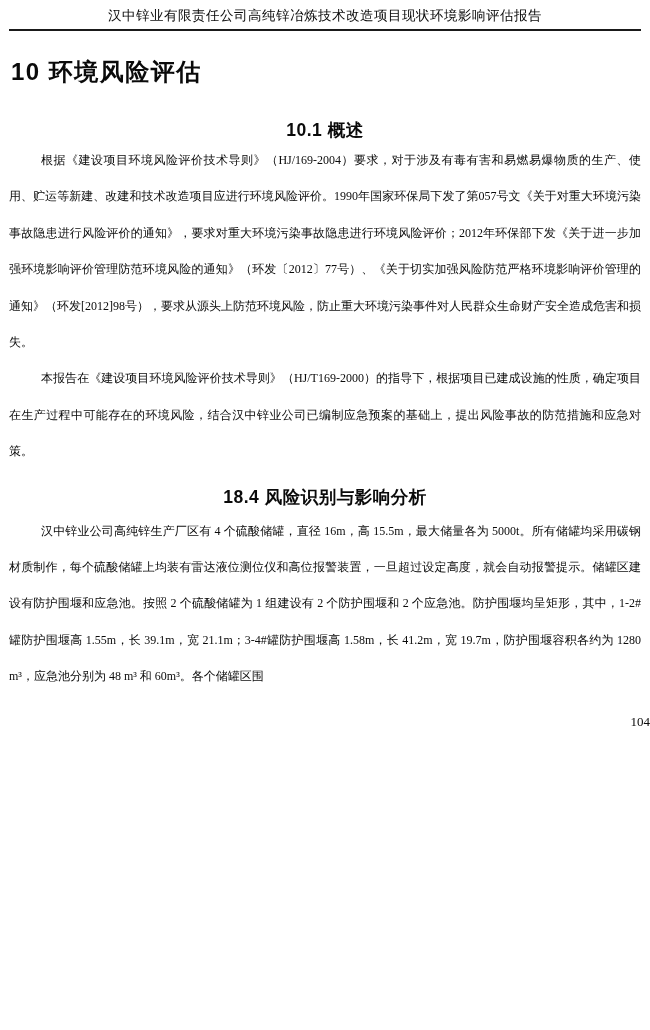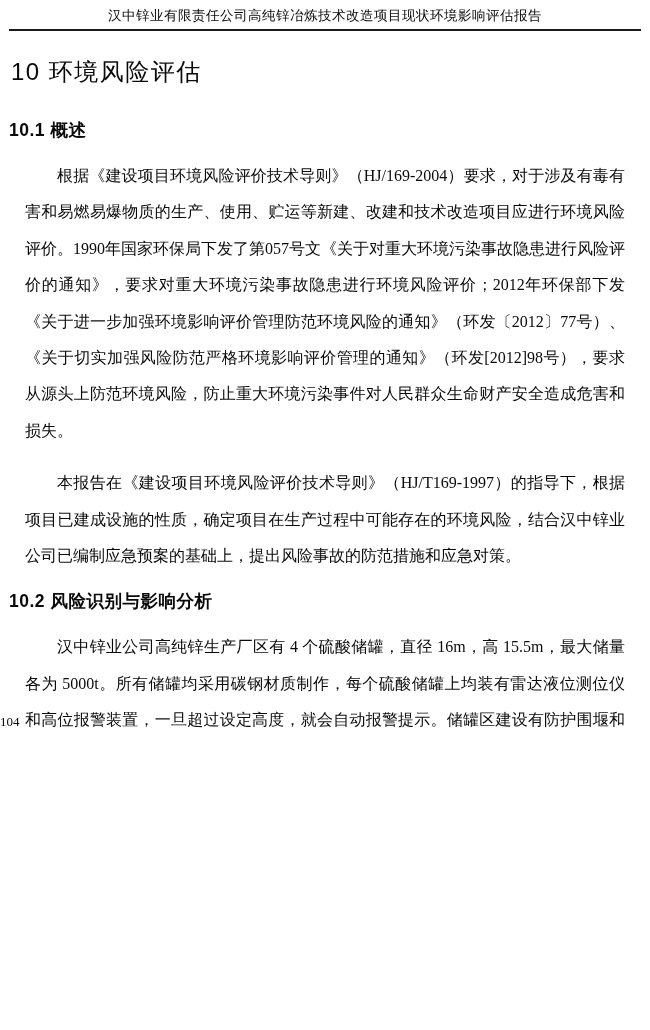--- a/index.html
+++ b/index.html
@@ -26,74 +26,75 @@
     letter-spacing: 0.5px;
     white-space: nowrap;
   }
   .header-rule {
     height: 0;
     border-bottom: 2px solid #1a1a1a;
     margin-top: 3px;
   }
   h1.chapter {
     font-family: "Liberation Sans", "DejaVu Sans", sans-serif;
-    font-weight: normal;
+    font-weight: bold;
     font-size: 24px;
     line-height: 30px;
     letter-spacing: 1.5px;
     margin: 26px 0 0 2px;
   }
   h2.section {
     font-family: "Liberation Sans", "DejaVu Sans", sans-serif;
     font-weight: bold;
     font-size: 17.5px;
     line-height: 23px;
     letter-spacing: 0.5px;
     margin: 0;
+    text-align: center;
   }
   #heading-10-1 { margin-top: 32px; }
   #heading-10-2 { margin-top: 16px; margin-bottom: 4px; }
   p.para {
-    font-size: 16px;
+    font-size: 12px;
     line-height: 36.4px;
     text-align: justify;
     text-indent: 32px;
-    margin: 16px;
+    margin: 0;
     word-break: break-all;
   }
   .first-after-heading { margin-top: 5px; }
   .footer {
     position: absolute;
     left: 0;
     right: 0;
     bottom: 8px;
-    text-align: left;
+    text-align: right;
     font-size: 13px;
   }
 </style>
 </head>
 <body>
 
 <div class="page">
 
   <div>
     <div class="header-title">汉中锌业有限责任公司高纯锌冶炼技术改造项目现状环境影响评估报告</div>
     <div class="header-rule"></div>
   </div>
 
   <h1 class="chapter">10 环境风险评估</h1>
 
   <section>
     <h2 class="section" id="heading-10-1">10.1 概述</h2>
     <p class="para first-after-heading">根据《建设项目环境风险评价技术导则》（HJ/169-2004）要求，对于涉及有毒有害和易燃易爆物质的生产、使用、贮运等新建、改建和技术改造项目应进行环境风险评价。1990年国家环保局下发了第057号文《关于对重大环境污染事故隐患进行风险评价的通知》，要求对重大环境污染事故隐患进行环境风险评价；2012年环保部下发《关于进一步加强环境影响评价管理防范环境风险的通知》（环发〔2012〕77号）、《关于切实加强风险防范严格环境影响评价管理的通知》（环发[2012]98号），要求从源头上防范环境风险，防止重大环境污染事件对人民群众生命财产安全造成危害和损失。</p>
-    <p class="para">本报告在《建设项目环境风险评价技术导则》（HJ/T169-1997）的指导下，根据项目已建成设施的性质，确定项目在生产过程中可能存在的环境风险，结合汉中锌业公司已编制应急预案的基础上，提出风险事故的防范措施和应急对策。</p>
+    <p class="para">本报告在《建设项目环境风险评价技术导则》（HJ/T169-2000）的指导下，根据项目已建成设施的性质，确定项目在生产过程中可能存在的环境风险，结合汉中锌业公司已编制应急预案的基础上，提出风险事故的防范措施和应急对策。</p>
   </section>
 
   <section>
-    <h2 class="section" id="heading-10-2">10.2 风险识别与影响分析</h2>
+    <h2 class="section" id="heading-10-2">18.4 风险识别与影响分析</h2>
     <p class="para">汉中锌业公司高纯锌生产厂区有 4 个硫酸储罐，直径 16m，高 15.5m，最大储量各为 5000t。所有储罐均采用碳钢材质制作，每个硫酸储罐上均装有雷达液位测位仪和高位报警装置，一旦超过设定高度，就会自动报警提示。储罐区建设有防护围堰和应急池。按照 2 个硫酸储罐为 1 组建设有 2 个防护围堰和 2 个应急池。防护围堰均呈矩形，其中，1-2#罐防护围堰高 1.55m，长 39.1m，宽 21.1m；3-4#罐防护围堰高 1.58m，长 41.2m，宽 19.7m，防护围堰容积各约为 1280 m³，应急池分别为 48 m³ 和 60m³。各个储罐区围</p>
   </section>
 
   <div class="footer">
     <span>104</span>
   </div>
 
 </div>
 
 </body></html>

